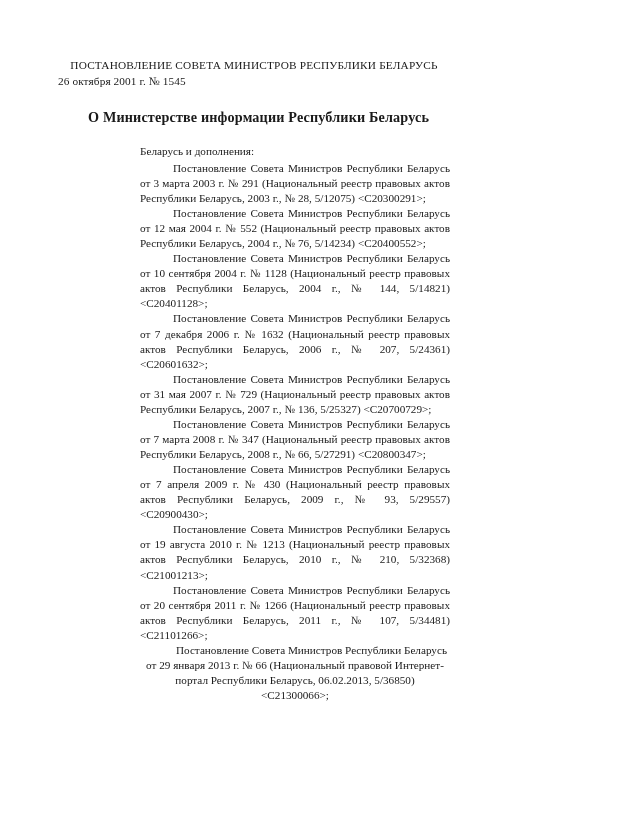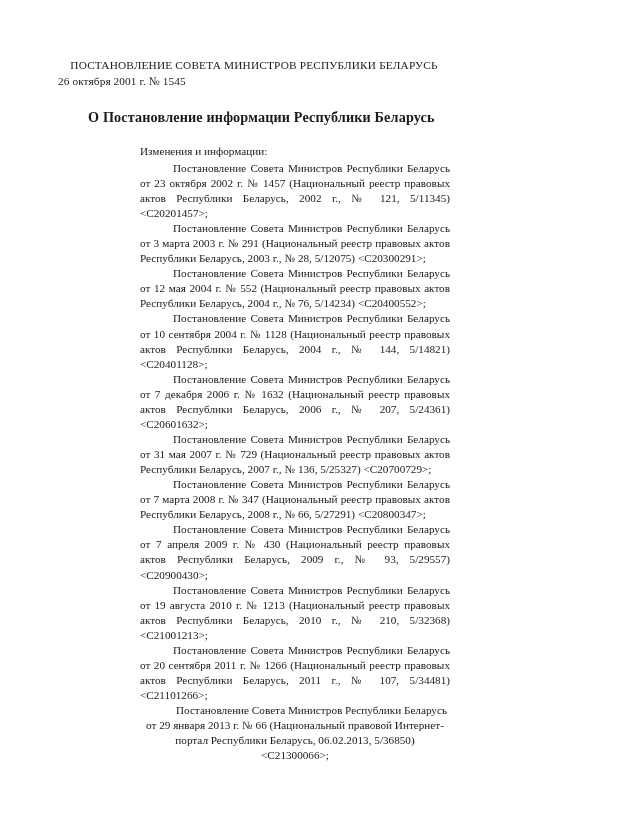--- a/index.html
+++ b/index.html
@@ -72,26 +72,25 @@
 </style>
 </head>
 <body>
 
 <div id="page">
 
   <div class="doc-header">ПОСТАНОВЛЕНИЕ СОВЕТА МИНИСТРОВ РЕСПУБЛИКИ БЕЛАРУСЬ</div>
 
   <div class="doc-header-line2">26 октября 2001 г. № 1545</div>
 
-  <h1 class="doc-title">О Постановление информации Республики Беларусь</h1>
+  <h1 class="doc-title">О Министерстве информации Республики Беларусь</h1>
 
-  <div class="amend-label">Изменения и информации:</div>
+  <div class="amend-label">Беларусь и дополнения:</div>
 
   <div class="amend-list">
-      <p class="amend-item">Постановление Совета Министров Республики Беларусь от 23 октября 2002 г. № 1457 (Национальный реестр правовых актов Республики Беларусь, 2002 г., № 121, 5/11345) &lt;C20201457&gt;;</p>
       <p class="amend-item">Постановление Совета Министров Республики Беларусь от 3 марта 2003 г. № 291 (Национальный реестр правовых актов Республики Беларусь, 2003 г., № 28, 5/12075) &lt;C20300291&gt;;</p>
       <p class="amend-item">Постановление Совета Министров Республики Беларусь от 12 мая 2004 г. № 552 (Национальный реестр правовых актов Республики Беларусь, 2004 г., № 76, 5/14234) &lt;C20400552&gt;;</p>
       <p class="amend-item">Постановление Совета Министров Республики Беларусь от 10 сентября 2004 г. № 1128 (Национальный реестр правовых актов Республики Беларусь, 2004 г., № 144, 5/14821) &lt;C20401128&gt;;</p>
       <p class="amend-item">Постановление Совета Министров Республики Беларусь от 7 декабря 2006 г. № 1632 (Национальный реестр правовых актов Республики Беларусь, 2006 г., № 207, 5/24361) &lt;C20601632&gt;;</p>
       <p class="amend-item">Постановление Совета Министров Республики Беларусь от 31 мая 2007 г. № 729 (Национальный реестр правовых актов Республики Беларусь, 2007 г., № 136, 5/25327) &lt;C20700729&gt;;</p>
       <p class="amend-item">Постановление Совета Министров Республики Беларусь от 7 марта 2008 г. № 347 (Национальный реестр правовых актов Республики Беларусь, 2008 г., № 66, 5/27291) &lt;C20800347&gt;;</p>
       <p class="amend-item">Постановление Совета Министров Республики Беларусь от 7 апреля 2009 г. № 430 (Национальный реестр правовых актов Республики Беларусь, 2009 г., № 93, 5/29557) &lt;C20900430&gt;;</p>
       <p class="amend-item">Постановление Совета Министров Республики Беларусь от 19 августа 2010 г. № 1213 (Национальный реестр правовых актов Республики Беларусь, 2010 г., № 210, 5/32368) &lt;C21001213&gt;;</p>
       <p class="amend-item">Постановление Совета Министров Республики Беларусь от 20 сентября 2011 г. № 1266 (Национальный реестр правовых актов Республики Беларусь, 2011 г., № 107, 5/34481) &lt;C21101266&gt;;</p>
       <p class="amend-item">Постановление Совета Министров Республики Беларусь от 29 января 2013 г. № 66 (Национальный правовой Интернет-портал Республики Беларусь, 06.02.2013, 5/36850) &lt;C21300066&gt;;</p>

